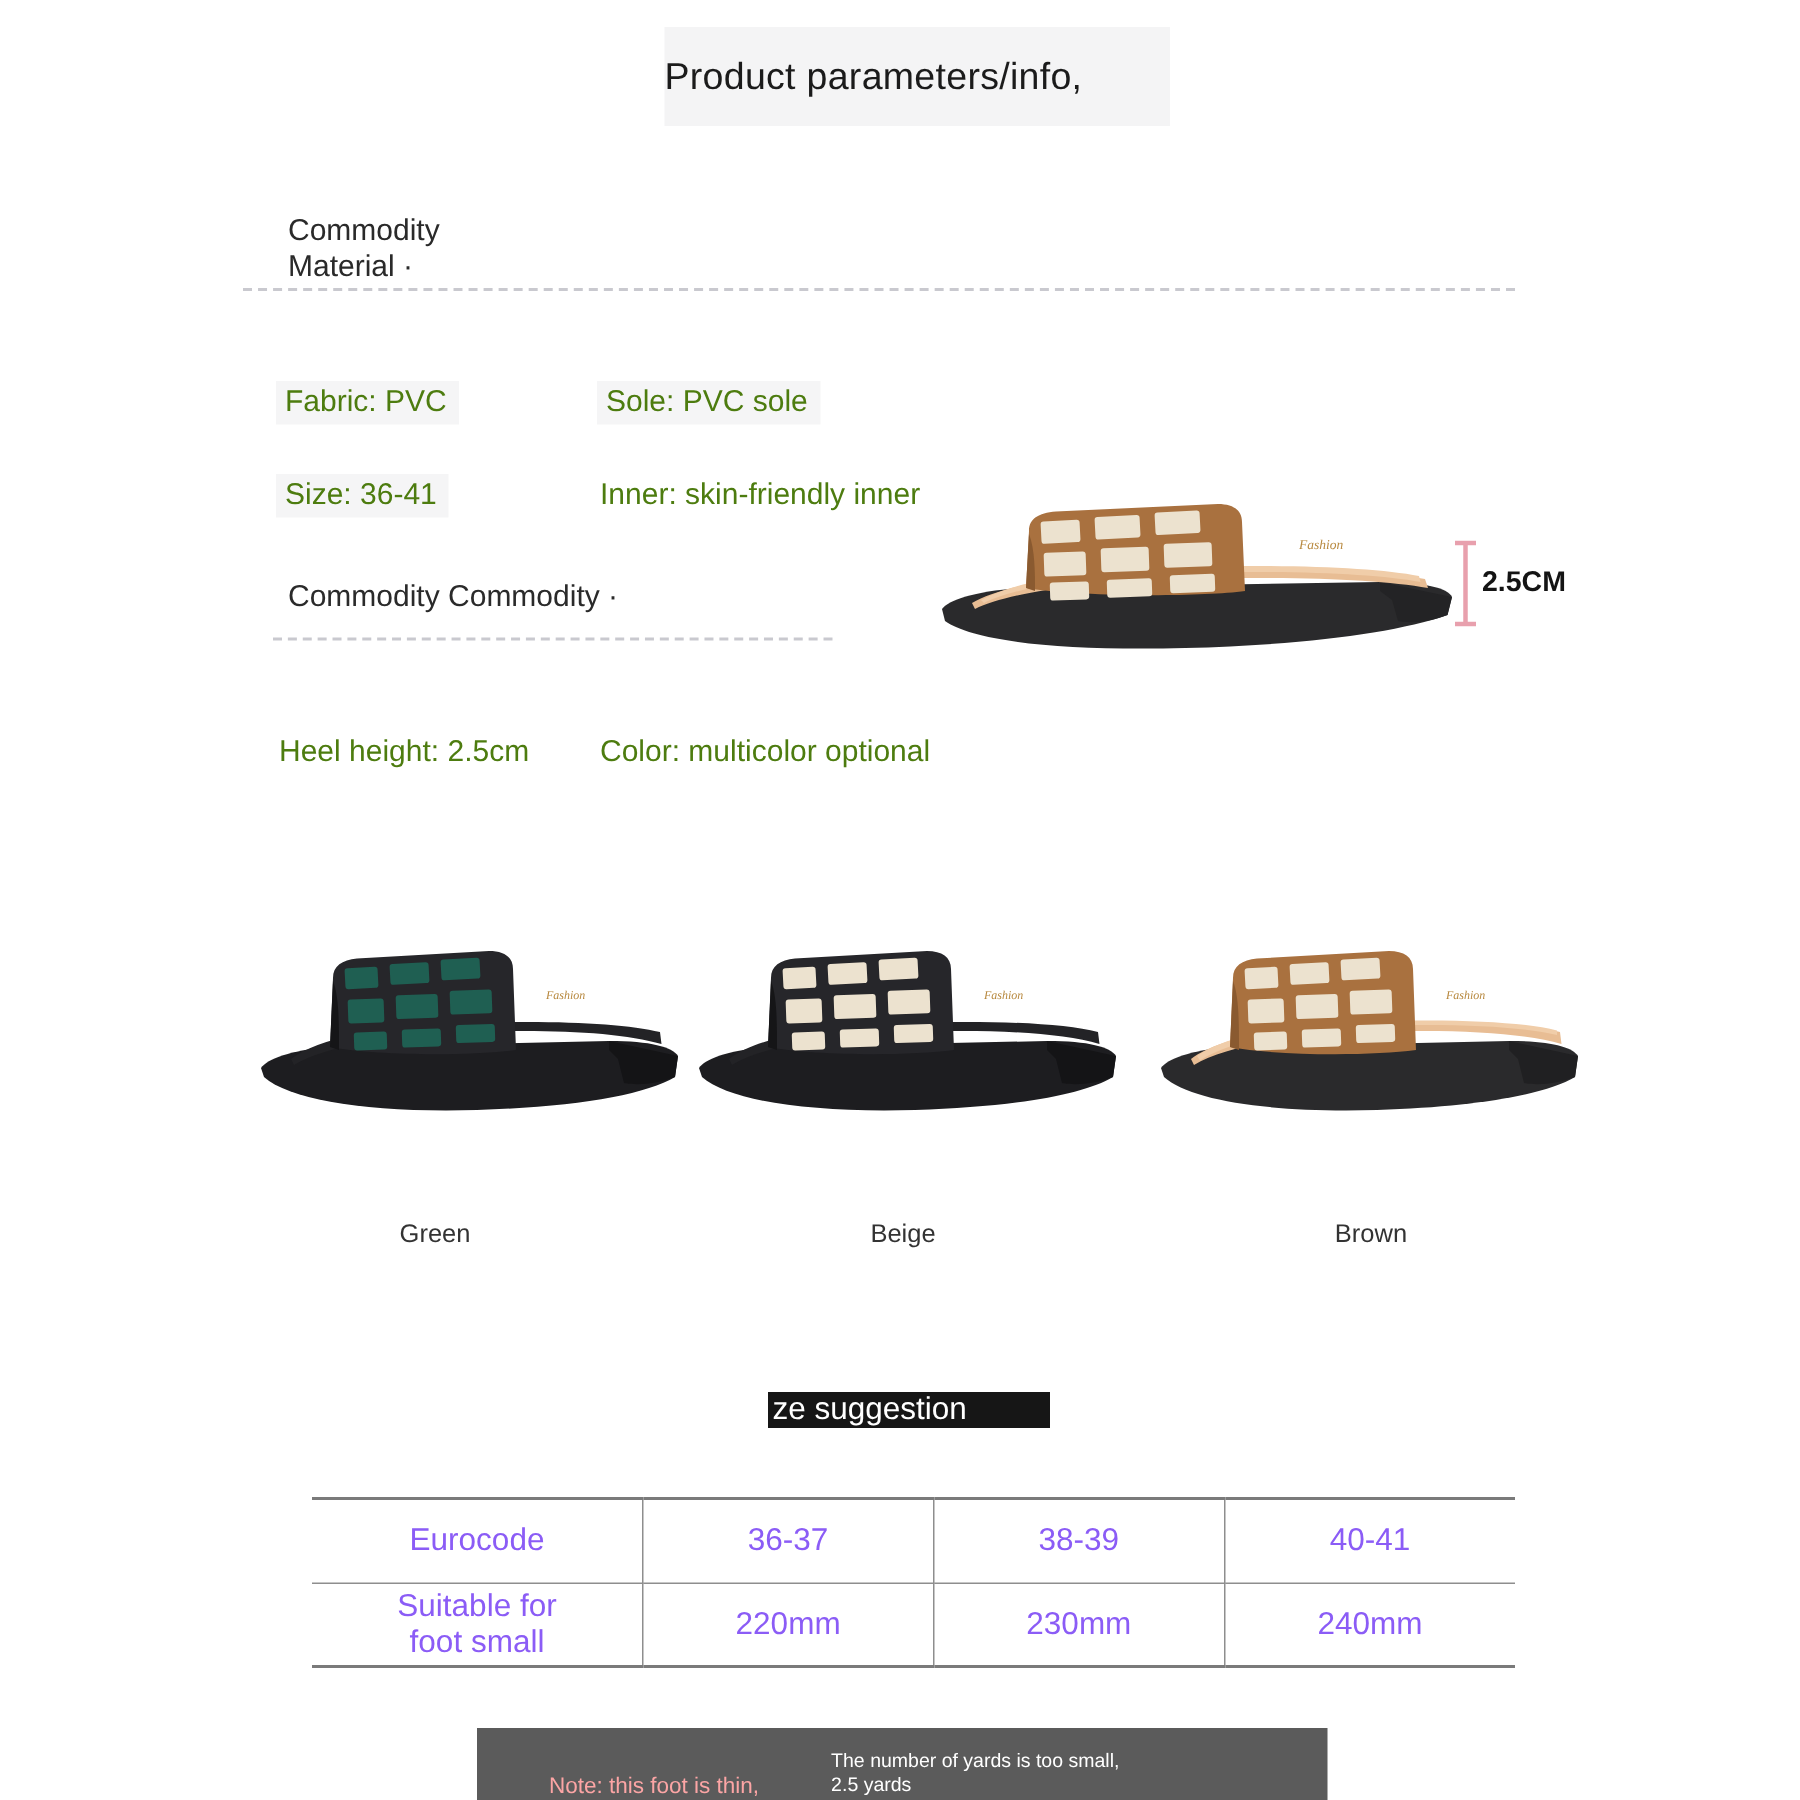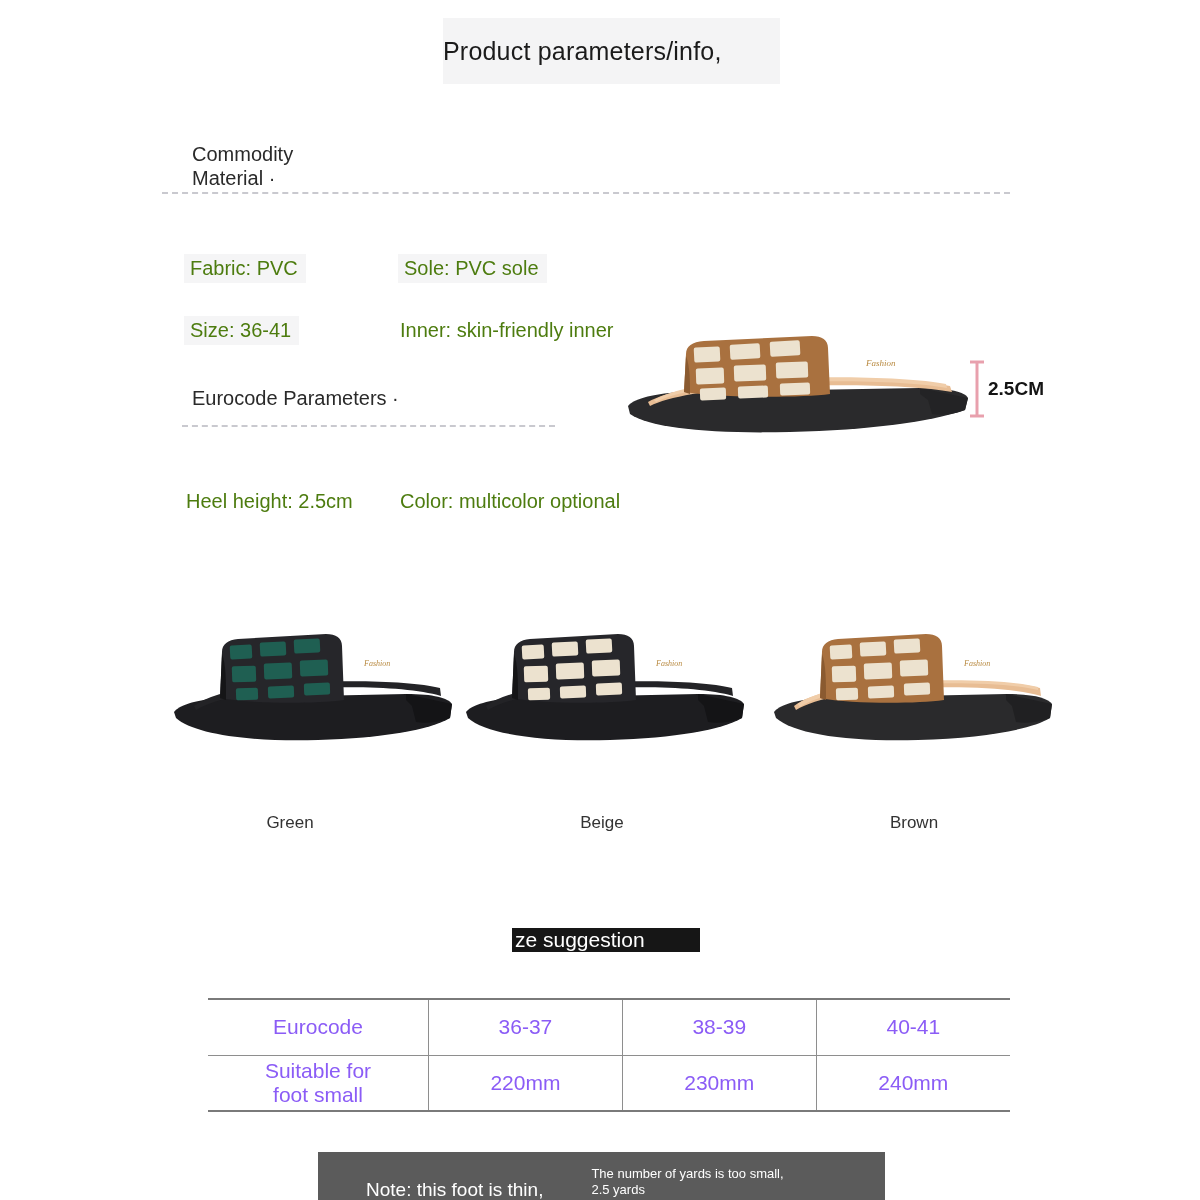--- a/index.html
+++ b/index.html
@@ -144,22 +144,22 @@
   
   #note-bar {
     position: absolute;
     left: 318px; top: 1152px;
     width: 567px; height: 60px;
     background: #5b5b5b;
     display: flex;
     align-items: center;
   }
   #note-primary {
-    font-size: 19px;
-    color: #ffffff;
+    font-size: 15px;
+    color: #fca5a5;
     margin-left: 48px;
     white-space: nowrap;
     margin-top: 16px;
   }
   #note-secondary {
     font-size: 13px;
     color: #ffffff;
     line-height: 1.25;
     margin-left: 48px;
     max-width: 210px;
@@ -184,21 +184,21 @@
   <div class="spec" id="spec-sole">
     <span class="spec-hl">Sole: PVC sole</span>
   </div>
   <div class="spec" id="spec-size">
     <span class="spec-hl">Size: 36-41</span>
   </div>
   <div class="spec" id="spec-inner">
     <span>Inner: skin-friendly inner</span>
   </div>
 
-  <div class="section-head" id="sec-params">Eurocode Parameters ·</div>
+  <div class="section-head" id="sec-params">Commodity Commodity ·</div>
   <div class="dash-line" id="dash-2"></div>
 
   <div class="spec" id="spec-heel">
     <span>Heel height: 2.5cm</span>
   </div>
   <div class="spec" id="spec-color">
     <span>Color: multicolor optional</span>
   </div>
 
   <div class="sandal" id="sandal-main">

